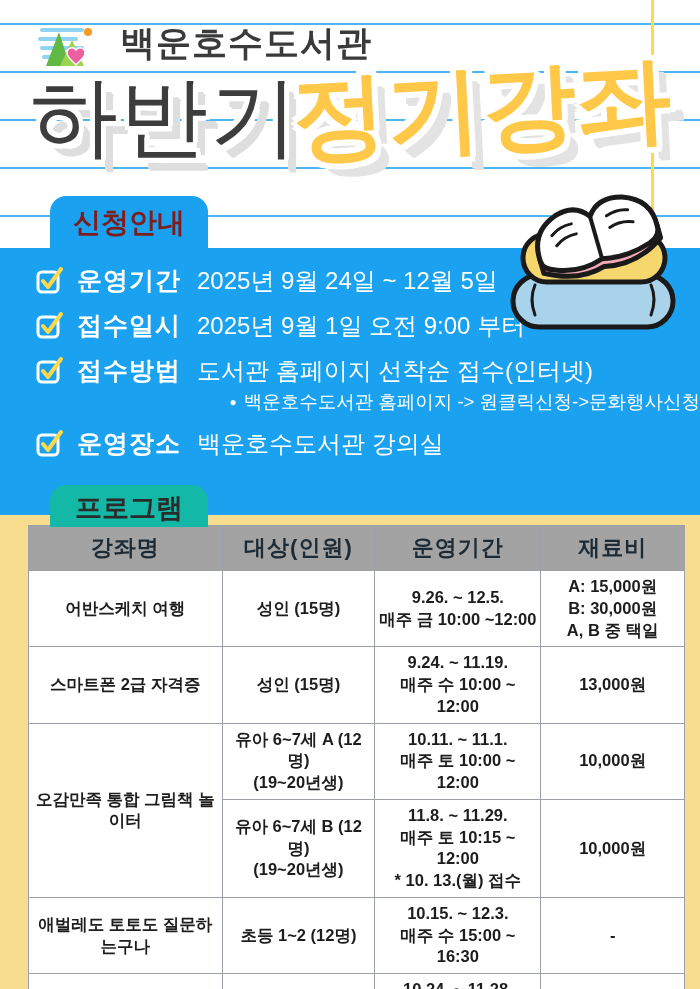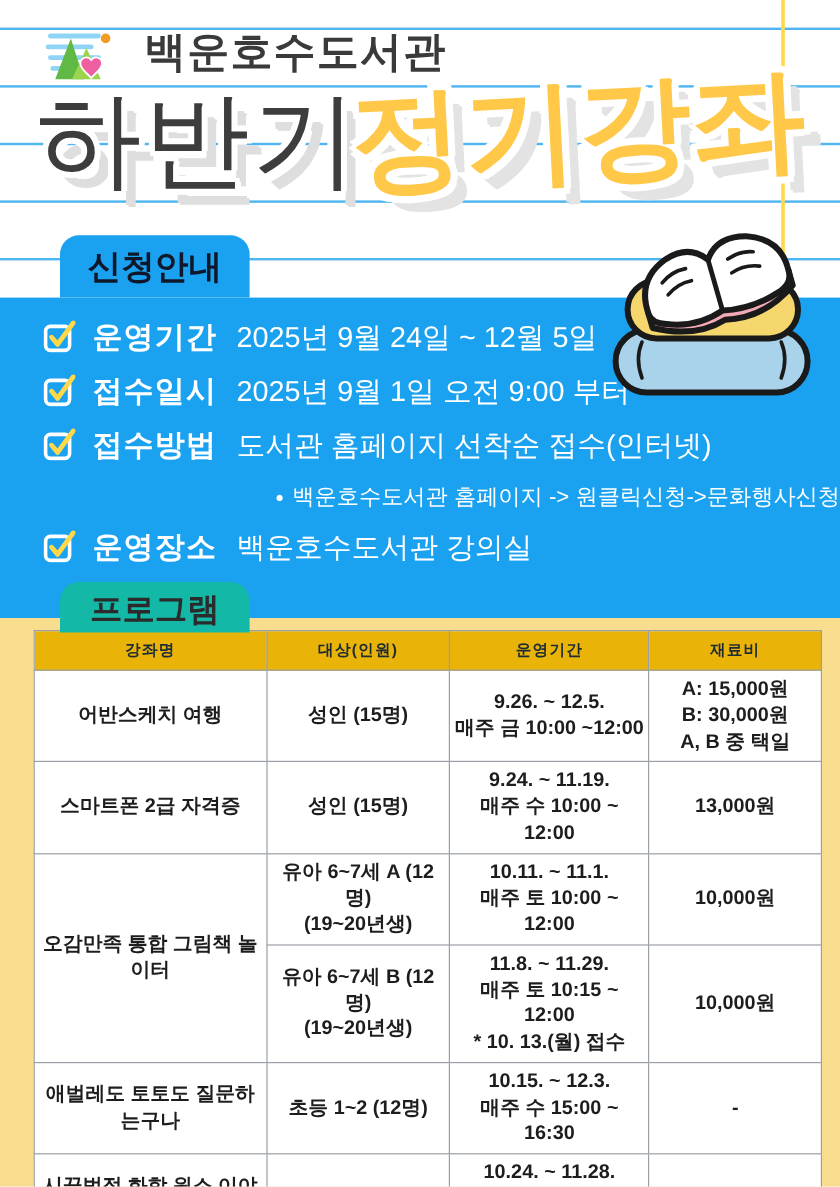--- a/index.html
+++ b/index.html
@@ -23,21 +23,21 @@
   .title-yellow{position:absolute;left:292px;top:46px;z-index:2;
     font-size:94px;font-weight:bold;color:#ffc848;letter-spacing:1px;
     transform:rotate(-3deg);
     text-shadow:-6px 0 0 #fff,6px 0 0 #fff,0 -6px 0 #fff,0 6px 0 #fff,
       -5px -5px 0 #fff,5px -5px 0 #fff,-5px 5px 0 #fff,5px 5px 0 #fff,
       11px 12px 0 #e3e3e3,13px 14px 0 #e3e3e3;}
 
   
   .tab{position:absolute;left:50px;width:158px;text-align:center;
        border-radius:16px 16px 0 0;z-index:4;font-weight:bold;}
-  .tab-apply{top:196px;height:52px;line-height:54px;background:#1aa2f0;color:#0f172a;font-size:28px;}
+  .tab-apply{top:196px;height:52px;line-height:54px;background:#1aa2f0;color:#7f1d1d;font-size:28px;}
   .tab-program{top:485px;height:42px;line-height:46px;background:#14b8a6;color:#2b2b2b;font-size:27px;}
 
   
   .blue-sec{position:absolute;left:0;top:248px;width:700px;height:267px;background:#1aa2f0;
             z-index:1;color:#fff;box-sizing:border-box;padding:16px 0 0 36px;}
   .chk-row{display:flex;align-items:center;margin-bottom:12px;}
   .chk-icon{width:27px;height:27px;margin-right:14px;flex:0 0 auto;}
   .chk-label{font-size:25px;font-weight:bold;letter-spacing:1px;}
   .chk-value{font-size:24px;margin-left:16px;letter-spacing:0;}
   .bullets{margin:-2px 0 12px 130px;}
@@ -45,21 +45,21 @@
   .bullet .dot{font-size:12px;vertical-align:2px;margin-right:7px;}
 
   
   .books{position:absolute;left:505px;top:172px;z-index:5;}
 
   
   .yellow-sec{position:absolute;left:0;top:515px;width:700px;height:474px;background:#f9dd8e;z-index:1;}
   table.prog{border-collapse:collapse;margin:10px 0 0 28px;width:657px;table-layout:fixed;
              background:#fff;}
   .prog th,.prog td{border:1px solid #9aa0a6;text-align:center;vertical-align:middle;}
-  .prog th{background:#eab308;color:#1d2b36;font-size:13px;font-weight:bold;
+  .prog th{background:#a3a3a3;color:#1d2b36;font-size:22px;font-weight:bold;
            padding:7px 2px;letter-spacing:1px;}
   .prog td{color:#1d1d1d;font-size:16.5px;font-weight:bold;padding:5px 3px;
            line-height:1.32;white-space:pre-line;}
   .col-course{width:29.5%;}.col-target{width:23.3%;}.col-period{width:25.3%;}.col-fee{width:21.9%;}
 </style>
 </head>
 <body>
 
 <div class="page">
 
@@ -110,21 +110,21 @@
       <span class="chk-icon">
         <svg width="27" height="27" viewBox="0 0 27 27">
           <rect x="2" y="5" width="20" height="20" rx="4" fill="none" stroke="#fff" stroke-width="3"></rect>
           <polyline points="7,14 12,20 25,2" fill="none" stroke="#ffd94a" stroke-width="4" stroke-linecap="round" stroke-linejoin="round"></polyline>
         </svg>
       </span>
       <span class="chk-label">접수일시</span>
       <span class="chk-value">2025년 9월 1일  오전 9:00 부터</span>
     </div>
 
-    <div class="chk-row" style="margin-bottom:16px">
+    <div class="chk-row" style="margin-bottom:4px">
       <span class="chk-icon">
         <svg width="27" height="27" viewBox="0 0 27 27">
           <rect x="2" y="5" width="20" height="20" rx="4" fill="none" stroke="#fff" stroke-width="3"></rect>
           <polyline points="7,14 12,20 25,2" fill="none" stroke="#ffd94a" stroke-width="4" stroke-linecap="round" stroke-linejoin="round"></polyline>
         </svg>
       </span>
       <span class="chk-label">접수방법</span>
       <span class="chk-value">도서관 홈페이지 선착순 접수(인터넷)</span>
     </div>
 

